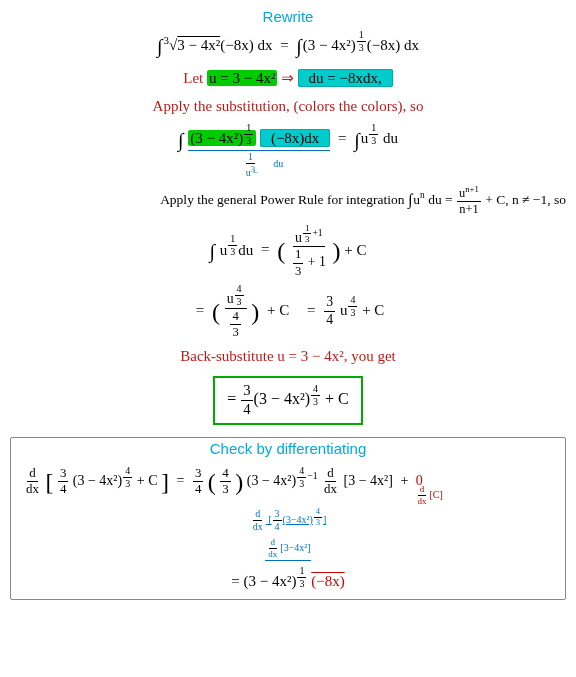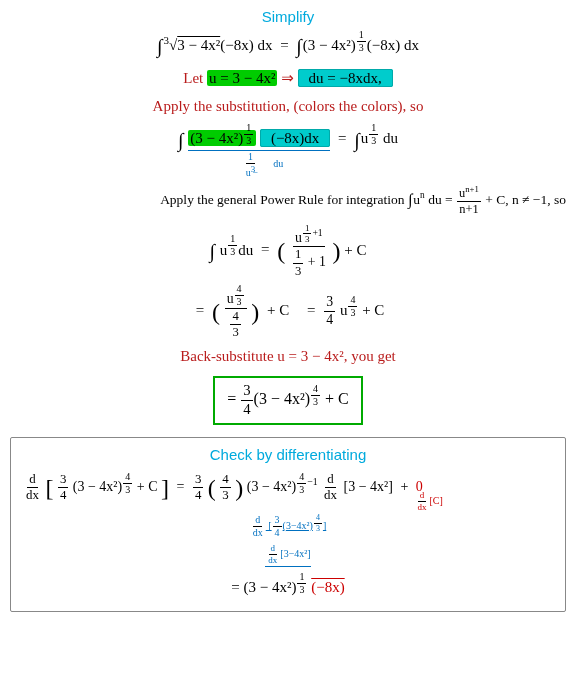--- a/index.html
+++ b/index.html
@@ -47,21 +47,21 @@
 
     .box-green {
       display: inline-block;
       border: 2px solid #00aa00;
       padding: 4px 12px;
       margin: 4px 8px;
       font-size: 16px;
     }
     .check-box {
       border: 1.5px solid #888;
-      padding: 8px 12px;
+      padding: 2px 12px;
       margin-top: 8px;
       border-radius: 2px;
     }
     sup { font-size: 0.7em; vertical-align: super; }
     .frac {
       display: inline-flex;
       flex-direction: column;
       align-items: center;
       vertical-align: middle;
       font-size: 0.92em;
@@ -84,21 +84,21 @@
       color: #0070c0;
     }
 
     .paren-big { font-size: 24px; vertical-align: middle; }
     .equals { margin: 0 4px; }
     .plus { margin: 0 4px; }
   </style>
 </head>
 <body>
 
-<div class="section-title">Simplify</div>
+<div class="section-title">Rewrite</div>
 
 <div class="math-line">
   <span class="integral">∫</span><sup style="font-size:11px">3</sup>√<span style="text-decoration:overline">3 − 4x²</span>(−8x) dx
   <span class="equals">=</span>
   <span class="integral">∫</span>(3 − 4x²)<sup><span class="frac" style="font-size:10px">
         <span class="num">1</span>
         <span class="den">3</span>
       </span></sup>(−8x) dx
 </div>
 

